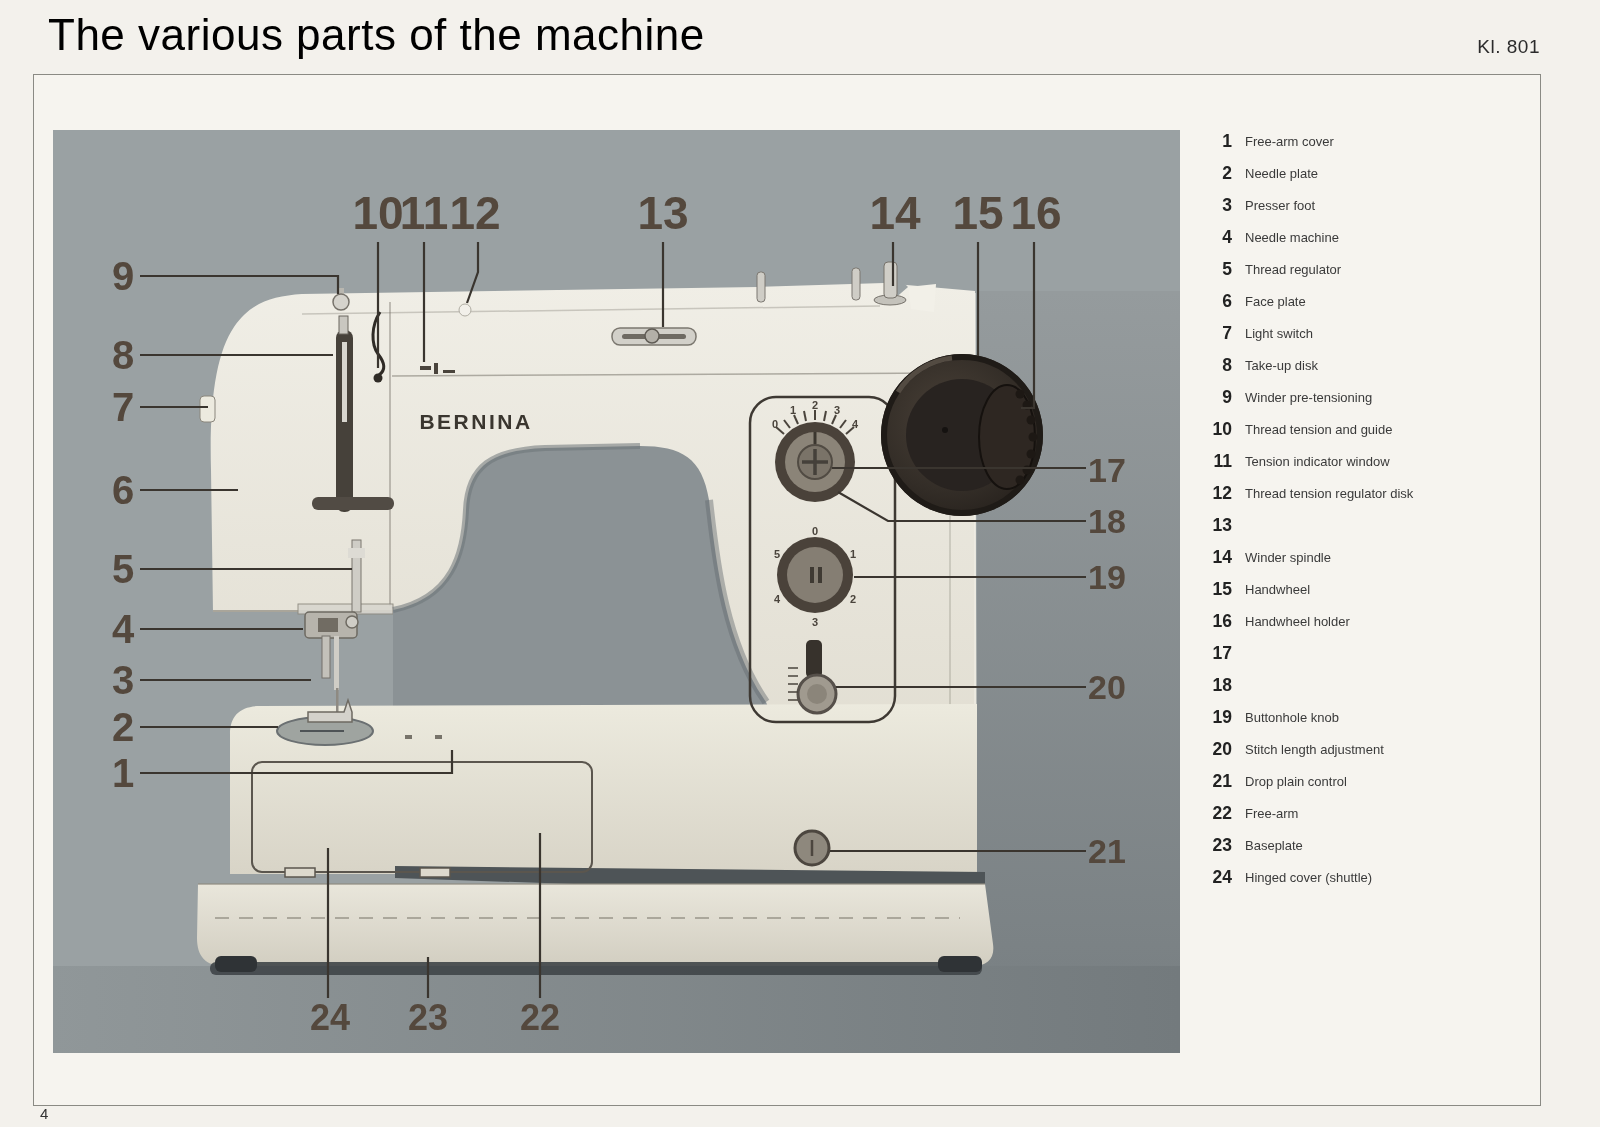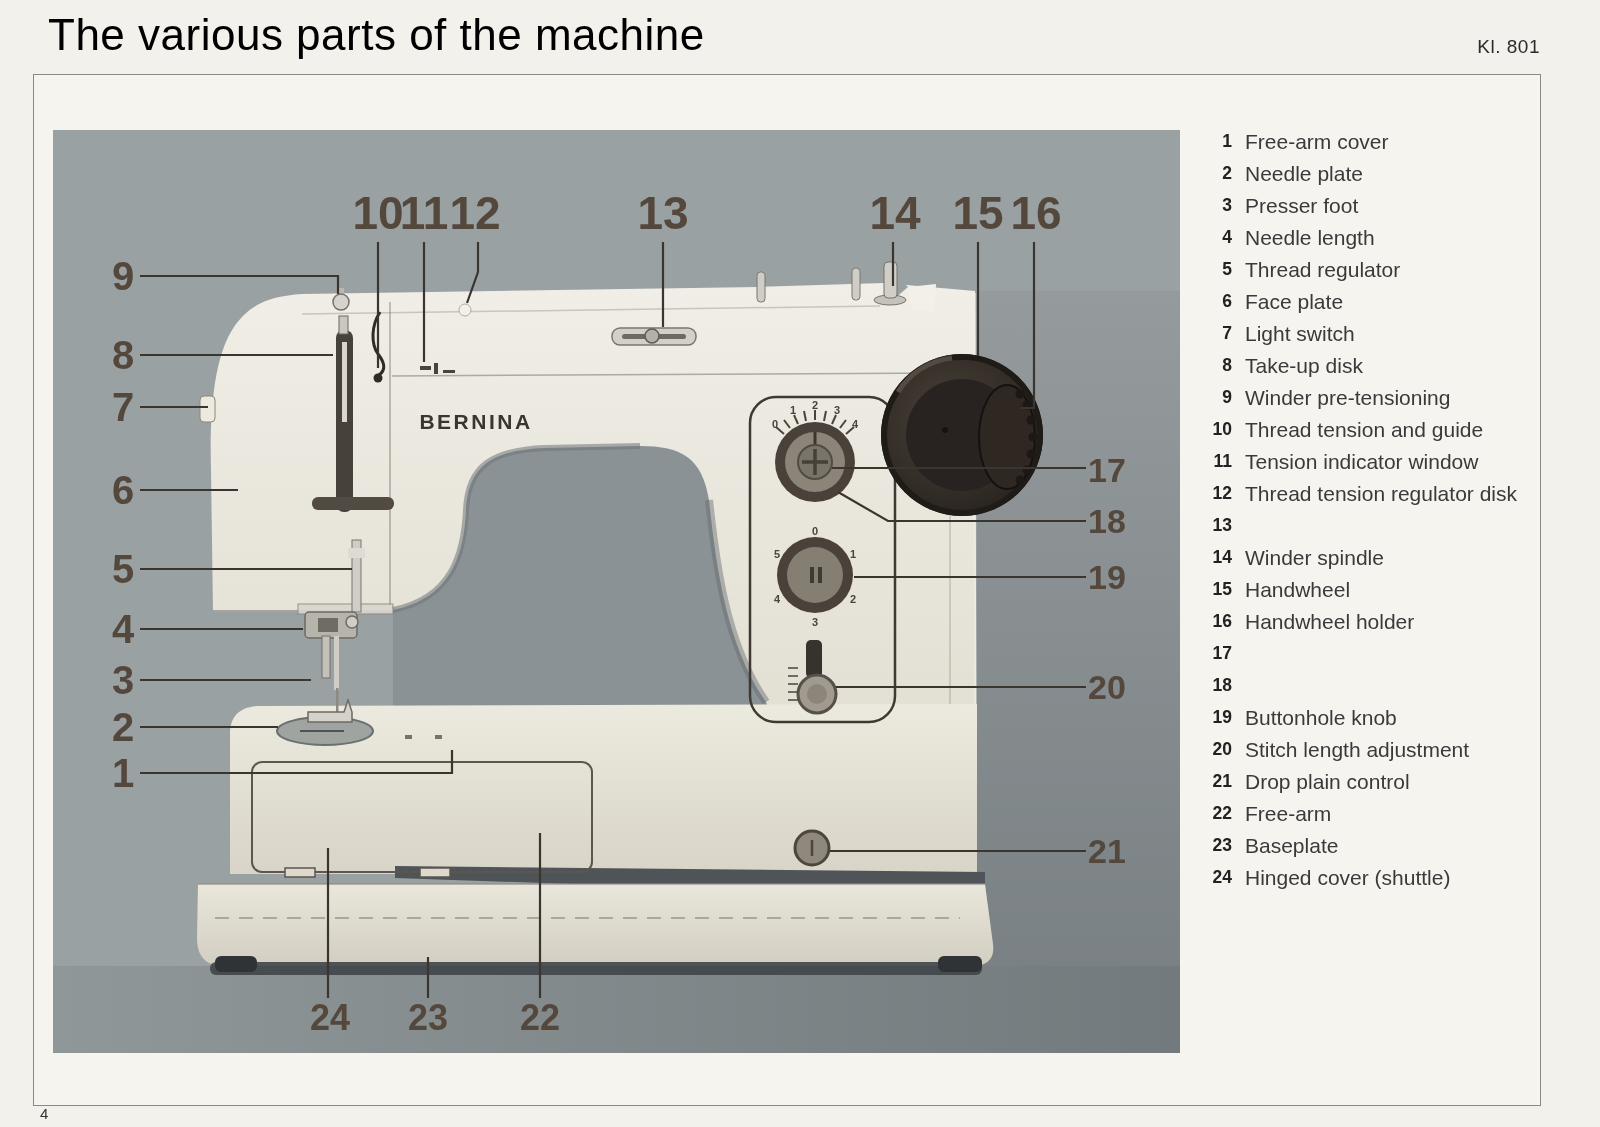--- a/index.html
+++ b/index.html
@@ -25,21 +25,21 @@
   }
   .photo svg{position:absolute;left:0;top:0}
   .parts{
     position:absolute;left:1205px;top:131px;width:340px;
   }
   .prow{display:flex;margin-bottom:11px;}
   .pnum{
     width:27px;text-align:right;margin-right:13px;flex:0 0 27px;
     font-weight:bold;font-size:17.5px;line-height:21px;color:#222;
   }
-  .plabel{flex:1;font-size:21px;line-height:21px;color:#3a3a3a;}
+  .plabel{flex:1;font-size:13px;line-height:21px;color:#3a3a3a;}
   .pagenum{position:absolute;left:40px;top:1105px;font-size:15px;color:#333}
   .lead{fill:none;stroke:#3a352f;stroke-width:2.2px}
   .cnum{fill:#54483d;font-weight:bold;font-family:"Liberation Sans",sans-serif}
   .dialnum{fill:#4a443c;font-size:11px;font-weight:bold;font-family:"Liberation Sans",sans-serif}
   .seam{stroke:rgba(110,105,95,.5);stroke-width:1.5px;fill:none}
 </style>
 </head>
 <body>
 
 <div class="title">The various parts of the machine</div>
@@ -325,21 +325,21 @@
     </div>
     <div class="prow">
       <span class="pnum">3</span>
       <span class="plabel">
         <div>Presser foot</div>
       </span>
     </div>
     <div class="prow">
       <span class="pnum">4</span>
       <span class="plabel">
-        <div>Needle length</div>
+        <div>Needle machine</div>
       </span>
     </div>
     <div class="prow">
       <span class="pnum">5</span>
       <span class="plabel">
         <div>Thread regulator</div>
       </span>
     </div>
     <div class="prow">
       <span class="pnum">6</span>

